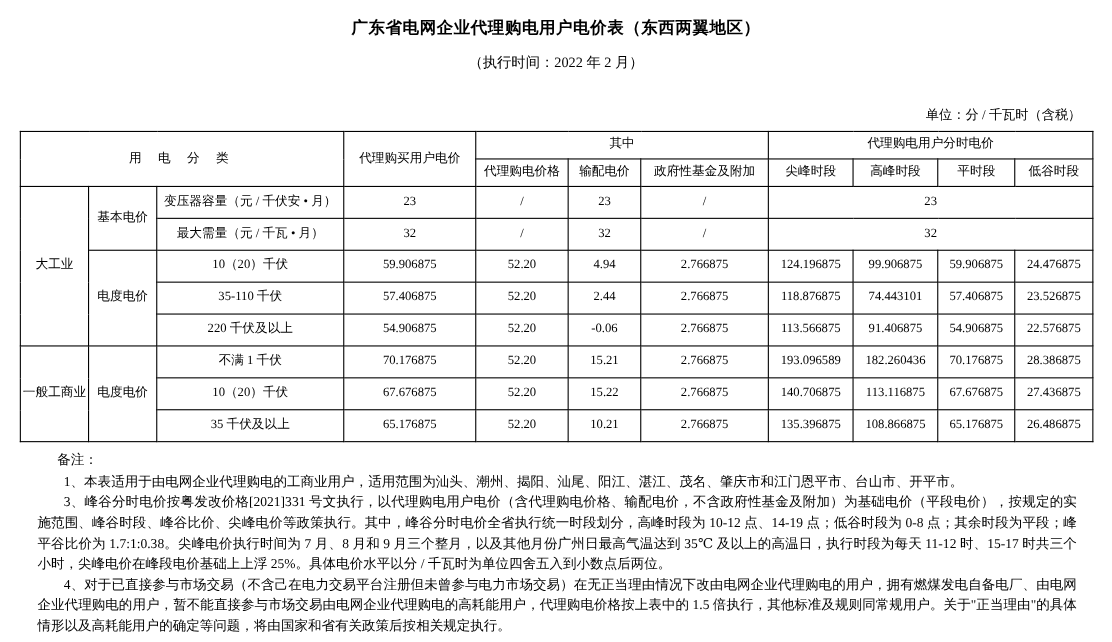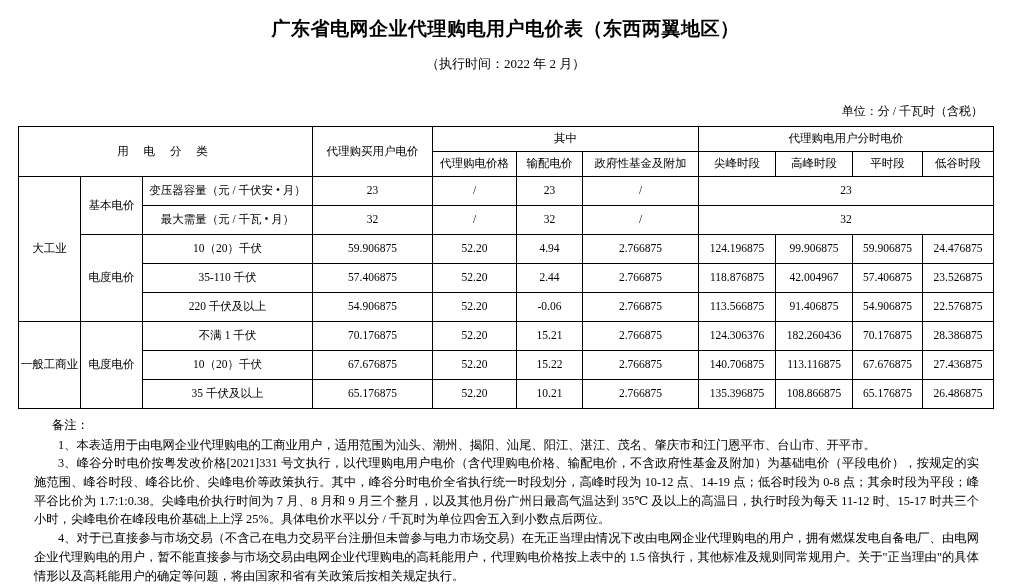--- a/index.html
+++ b/index.html
@@ -16,21 +16,21 @@
   }
   .page {
     position: relative;
     width: 1011px;
     height: 584px;
     box-sizing: border-box;
     padding: 0 18px;
   }
   .doc-title {
     text-align: center;
-    font-size: 19px;
+    font-size: 15px;
     font-weight: bold;
     margin-top: 16px;
     letter-spacing: 0.5px;
   }
   .doc-subtitle {
     text-align: center;
     font-size: 13px;
     margin-top: 13px;
   }
   .unit-line {
@@ -154,21 +154,21 @@
         <td>59.906875</td>
         <td>24.476875</td>
       </tr>
       <tr class="brow">
         <td>35-110 千伏</td>
         <td>57.406875</td>
         <td>52.20</td>
         <td>2.44</td>
         <td>2.766875</td>
         <td>118.876875</td>
-        <td>42.004967</td>
+        <td>74.443101</td>
         <td>57.406875</td>
         <td>23.526875</td>
       </tr>
       <tr class="brow">
         <td>220 千伏及以上</td>
         <td>54.906875</td>
         <td>52.20</td>
         <td>-0.06</td>
         <td>2.766875</td>
         <td>113.566875</td>
@@ -178,21 +178,21 @@
       </tr>
 
       <tr class="brow">
         <td rowspan="3" class="vcat">一般工商业</td>
         <td rowspan="3" class="vcat">电度电价</td>
         <td>不满 1 千伏</td>
         <td>70.176875</td>
         <td>52.20</td>
         <td>15.21</td>
         <td>2.766875</td>
-        <td>124.306376</td>
+        <td>193.096589</td>
         <td>182.260436</td>
         <td>70.176875</td>
         <td>28.386875</td>
       </tr>
       <tr class="brow">
         <td>10（20）千伏</td>
         <td>67.676875</td>
         <td>52.20</td>
         <td>15.22</td>
         <td>2.766875</td>

